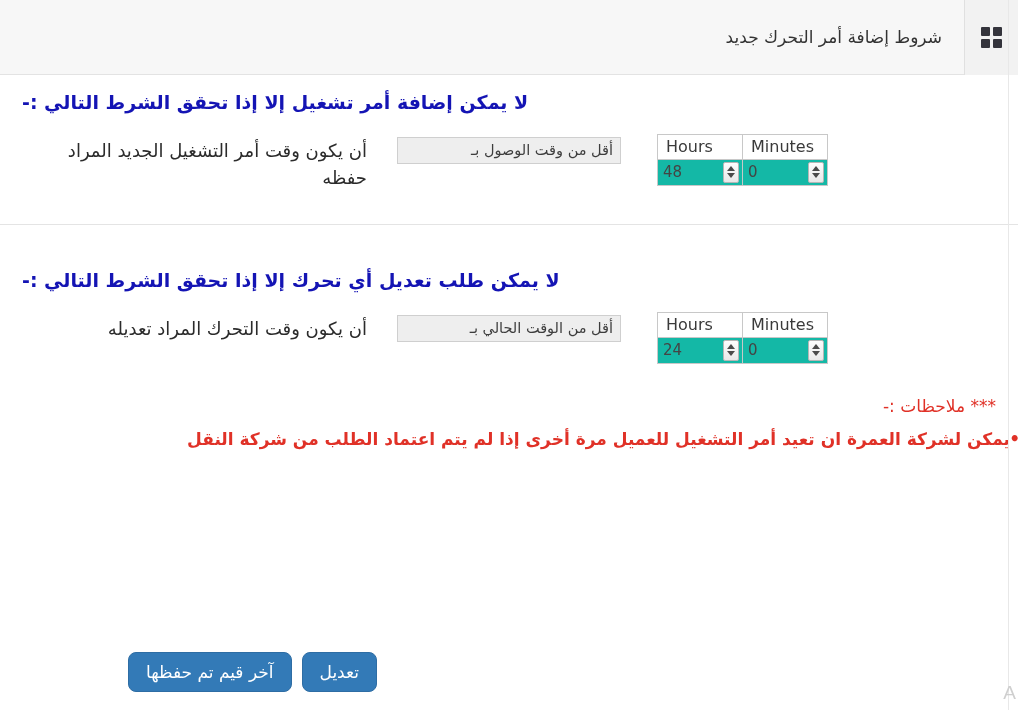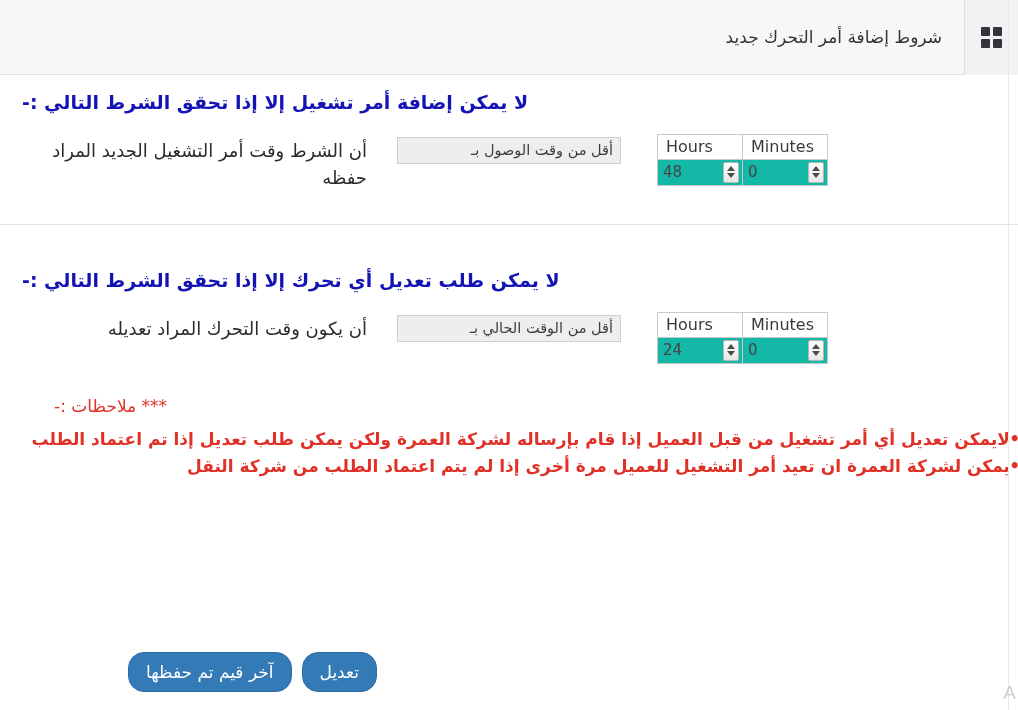--- a/index.html
+++ b/index.html
@@ -195,21 +195,21 @@
   }
 
   
   .notes {
     padding: 22px 22px 0 22px;
     direction: rtl;
   }
   .notes-title {
     color: #e03127;
     font-size: 17px;
-    text-align: left;
+    text-align: right;
     padding-left: 32px;
     white-space: nowrap;
   }
   .notes-list {
     list-style: none;
     margin: 10px 0 0 0;
     padding: 0;
   }
   .notes-list li {
     color: #e03127;
@@ -238,21 +238,21 @@
     display: flex;
     flex-direction: row;
     justify-content: flex-start;
     padding-left: 128px;
     gap: 10px;
     direction: ltr;
   }
   .btn {
     background: #337ab7;
     border: 1px solid #2e6da4;
-    border-radius: 16px;
+    border-radius: 8px;
     color: #ffffff;
     font-size: 17px;
     padding: 9px 17px;
     cursor: pointer;
     font-family: "DejaVu Sans", "Liberation Sans", sans-serif;
     line-height: 1.2;
     white-space: nowrap;
   }
 
   .corner-glyph {
@@ -323,21 +323,21 @@
               </td>
             </tr>
           </tbody>
             </table>
         </div>
 
         <div class="cond-mid">
           <div class="readonly-input">أقل من وقت الوصول بـ</div>
         </div>
 
-        <div class="cond-label">أن الشرط وقت أمر التشغيل الجديد المراد حفظه</div>
+        <div class="cond-label">أن يكون وقت أمر التشغيل الجديد المراد حفظه</div>
       </div>
 
       <div class="divider"></div>
     </div>
 
     <div class="section" style="margin-top:28px;">
       <div class="section-heading">لا يمكن طلب تعديل أي تحرك إلا إذا تحقق الشرط التالي :-</div>
 
       <div class="cond-row">
         <div class="cond-right">
@@ -375,21 +375,20 @@
           <div class="readonly-input">أقل من الوقت الحالي بـ</div>
         </div>
 
         <div class="cond-label">أن يكون وقت التحرك المراد تعديله</div>
       </div>
     </div>
 
     <div class="notes">
       <div class="notes-title">*** ملاحظات :-</div>
       <ul class="notes-list">
-        <li>لايمكن تعديل أي أمر تشغيل من قبل العميل إذا قام بإرساله لشركة العمرة ولكن يمكن طلب تعديل إذا تم اعتماد الطلب</li>
         <li>يمكن لشركة العمرة ان تعيد أمر التشغيل للعميل مرة أخرى إذا لم يتم اعتماد الطلب من شركة النقل</li>
       </ul>
     </div>
 
   </div>
 
   <div class="button-bar">
     <button class="btn">آخر قيم تم حفظها</button>
     <button class="btn">تعديل</button>
   </div>

